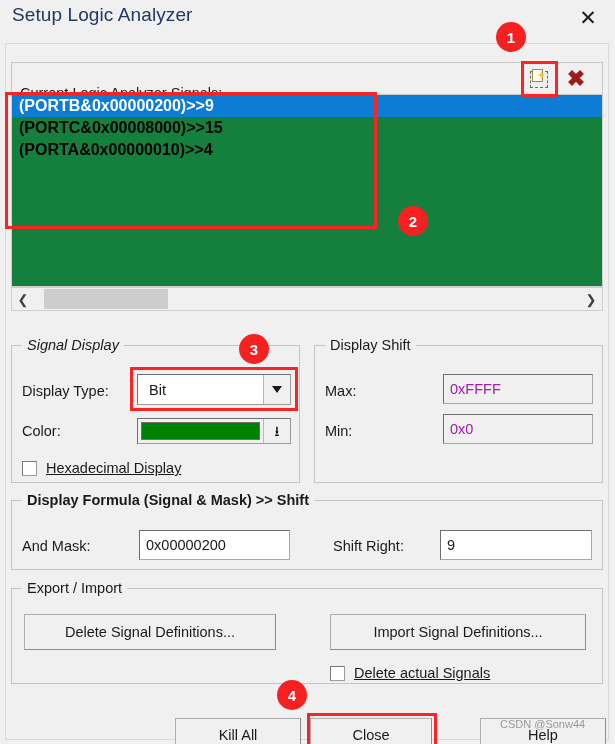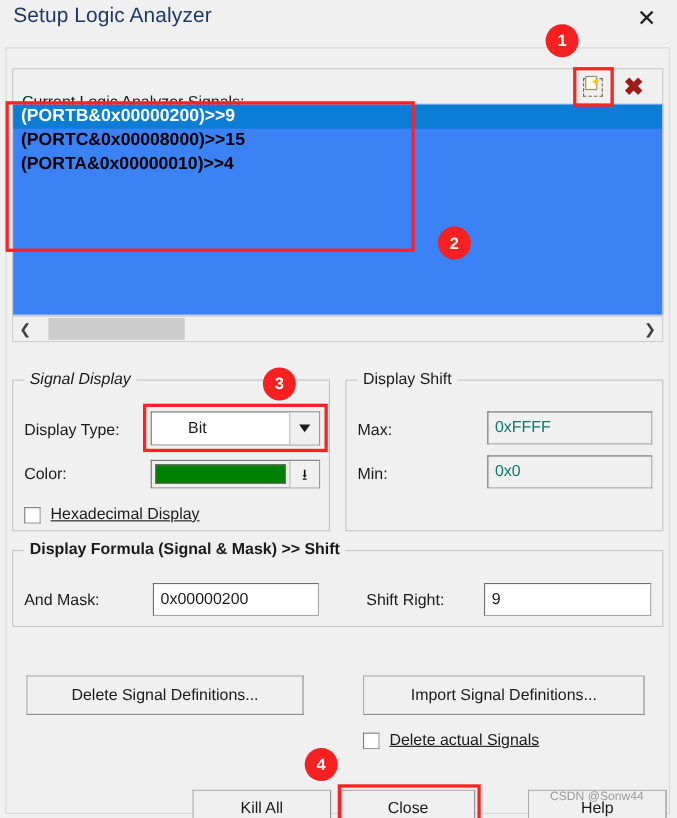--- a/index.html
+++ b/index.html
@@ -62,21 +62,21 @@
     display: flex; align-items: center; justify-content: center;
     background: #f0f0f0;
   }
   #btn-new { left: 525px; }
   #btn-del { left: 562px; }
 
   
   .listbox {
     position: absolute; left: 11px; top: 95px;
     width: 592px; height: 192px;
-    background: #3b82f6;
+    background: #15803d;
     border: 1px solid #cfcfcf;
     border-top: none;
     box-sizing: border-box;
     overflow: hidden;
   }
   .list-row {
     height: 22px; line-height: 22px;
     padding-left: 7px;
     font-size: 16px; color: #000;
     font-family: "Liberation Sans", sans-serif;
@@ -137,33 +137,33 @@
     background: #ffffff;
     border: 1px solid #a8a8a8;
     border-top-color: #6e6e6e;
     border-left-color: #6e6e6e;
     box-sizing: border-box;
     font-size: 14.5px; color: #1a1a1a;
     display: flex; align-items: center;
     padding-left: 6px;
     white-space: nowrap;
   }
-  .textbox.readonly { background: #f0f0f0; color: #0f766e; }
+  .textbox.readonly { background: #f0f0f0; color: #a21caf; }
 
   .combo {
     position: absolute;
     background: #ffffff;
     border: 1px solid #9a9a9a;
     border-top-color: #707070; border-left-color: #707070;
     box-sizing: border-box;
     display: flex; align-items: center;
   }
   .combo .val {
     flex: 1 1 auto; padding-left: 11px;
-    font-size: 14.5px; color: #1a1a1a; white-space: nowrap; margin-left: 22px;
+    font-size: 14.5px; color: #1a1a1a; white-space: nowrap;
   }
   .combo .arrow-btn {
     flex: 0 0 26px; height: 100%;
     background: #f0f0f0;
     border-left: 1px solid #b8b8b8;
     display: flex; align-items: center; justify-content: center;
   }
   .combo .arrow-btn i {
     display: block;
     border-left: 5px solid transparent;
@@ -352,20 +352,23 @@
   <div class="textbox readonly" style="left:443px; top:414px; width:150px; height:30px;">0x0</div>
 
   <div class="group" id="grp-formula">
     <span class="legend">Display Formula (Signal &amp; Mask) &gt;&gt; Shift</span>
   </div>
   <div class="fld-label" style="left:22px; top:538px;">And Mask:</div>
   <div class="textbox" style="left:139px; top:530px; width:151px; height:30px;">0x00000200</div>
   <div class="fld-label" style="left:333px; top:538px;">Shift Right:</div>
   <div class="textbox" style="left:440px; top:530px; width:152px; height:30px;">9</div>
 
+  <div class="group" id="grp-export">
+    <span class="legend">Export / Import</span>
+  </div>
   <div class="button" id="btn-export">Delete Signal Definitions...</div>
   <div class="button" id="btn-import">Import Signal Definitions...</div>
   <div class="checkrow" id="chk-delete">
     <span class="box"></span>
     <span class="cb-label">Delete actual Signals</span>
   </div>
 
   <div class="button" id="btn-killall">Kill All</div>
   <div class="button" id="btn-close">Close</div>
   <div class="button" id="btn-help">Help</div>

